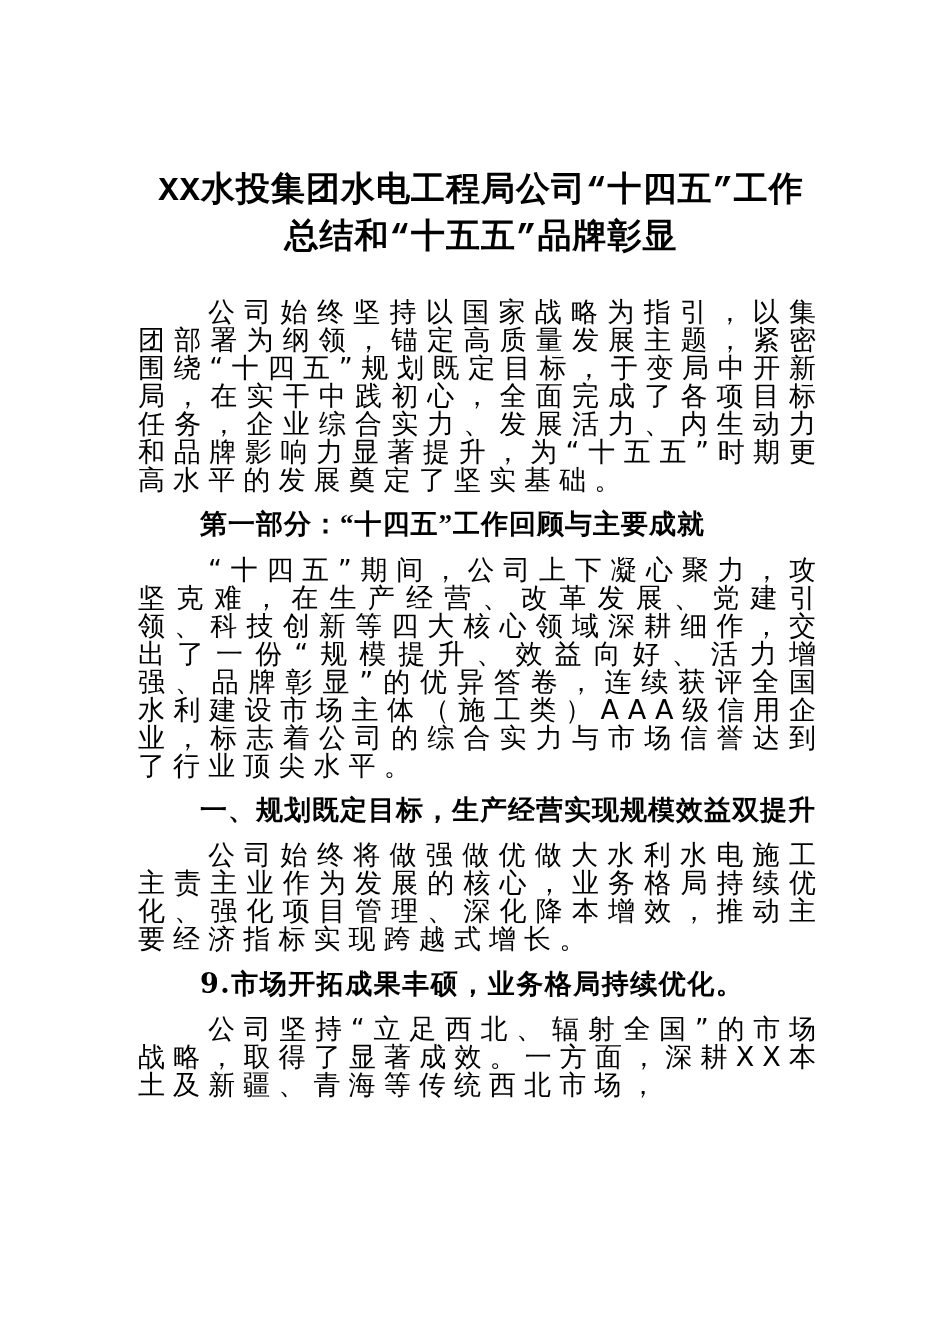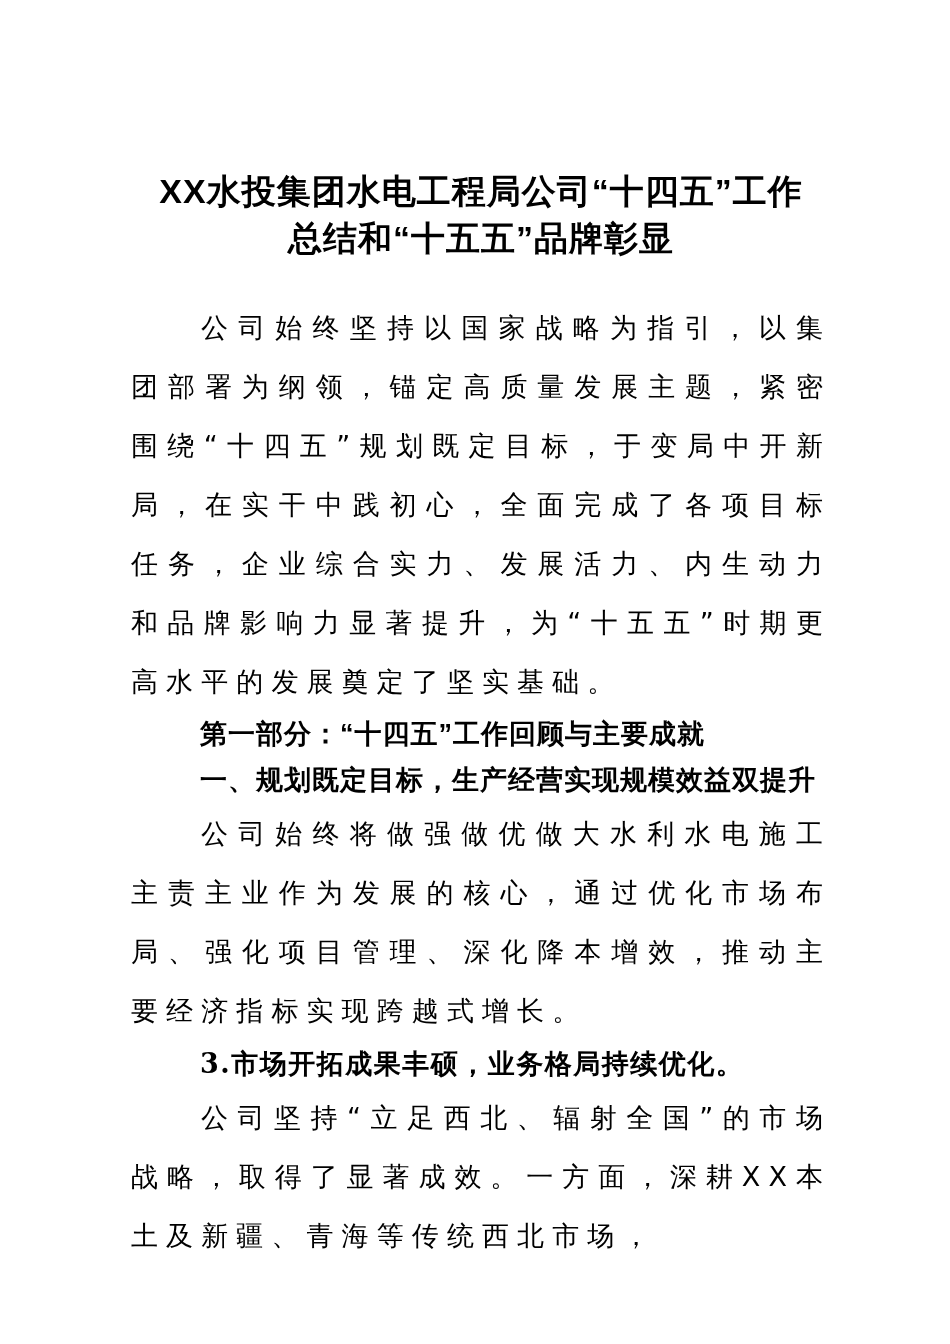--- a/index.html
+++ b/index.html
@@ -14,42 +14,42 @@
       overflow: hidden;
       color: #000000;
     }
     .page {
       position: absolute;
       left: 130px;
       top: 168px;
       width: 702px;
     }
     .title {
-      font-family: Liberation Sans, sans-serif;
+      font-family: Liberation Mono, monospace;
       font-weight: bold;
       font-size: 34px;
       line-height: 47px;
       text-align: center;
       letter-spacing: 1px;
       margin: 0 0 36px 0;
       width: 702px;
     }
     .title span { display: block; white-space: nowrap; }
     .para {
       font-family: "DejaVu Sans", "Liberation Sans", sans-serif;
       font-size: 27px;
-      line-height: 59px;
+      line-height: 28px;
       letter-spacing: 8.1px;
       text-align: justify;
       text-indent: 70px;
-      margin: 1px;
+      margin: 8px;
       word-break: break-all;
     }
     .heading {
-      font-family: Liberation Sans, sans-serif;
+      font-family: Liberation Serif, serif;
       font-weight: bold;
       font-size: 27px;
       line-height: 45.5px;
       letter-spacing: 1px;
       text-indent: 70px;
       margin: 0;
       white-space: nowrap;
     }
     .heading.serif {
       font-family: "DejaVu Serif", "Liberation Serif", serif;
@@ -62,21 +62,22 @@
 <div class="page">
   <h1 class="title">
     <span>XX水投集团水电工程局公司“十四五”工作</span>
     <span>总结和“十五五”品牌彰显</span>
   </h1>
 
   <p class="para">公司始终坚持以国家战略为指引，以集团部署为纲领，锚定高质量发展主题，紧密围绕“十四五”规划既定目标，于变局中开新局，在实干中践初心，全面完成了各项目标任务，企业综合实力、发展活力、内生动力和品牌影响力显著提升，为“十五五”时期更高水平的发展奠定了坚实基础。</p>
 
   <h2 class="heading">第一部分：“十四五”工作回顾与主要成就</h2>
 
+  <p class="para">“十四五”期间，公司上下凝心聚力，攻坚克难，在生产经营、改革发展、党建引领、科技创新等四大核心领域深耕细作，交出了一份“规模提升、效益向好、活力增强、品牌彰显”的优异答卷，连续获评全国水利建设市场主体（施工类）AAA级信用企业，标志着公司的综合实力与市场信誉达到了行业顶尖水平。</p>
 
   <h3 class="heading">一、规划既定目标，生产经营实现规模效益双提升</h3>
 
-  <p class="para">公司始终将做强做优做大水利水电施工主责主业作为发展的核心，通过优化市场布局、强化项目管理、深化降本增效，推动主要经济指标实现跨越式增长。</p>
+  <p class="para">公司始终将做强做优做大水利水电施工主责主业作为发展的核心，业务格局持续优化、强化项目管理、深化降本增效，推动主要经济指标实现跨越式增长。</p>
 
-  <h4 class="heading serif">3.市场开拓成果丰硕，业务格局持续优化。</h4>
+  <h4 class="heading serif">9.市场开拓成果丰硕，业务格局持续优化。</h4>
 
   <p class="para">公司坚持“立足西北、辐射全国”的市场战略，取得了显著成效。一方面，深耕XX本土及新疆、青海等传统西北市场，</p>
 </div>
 
 </body></html>

